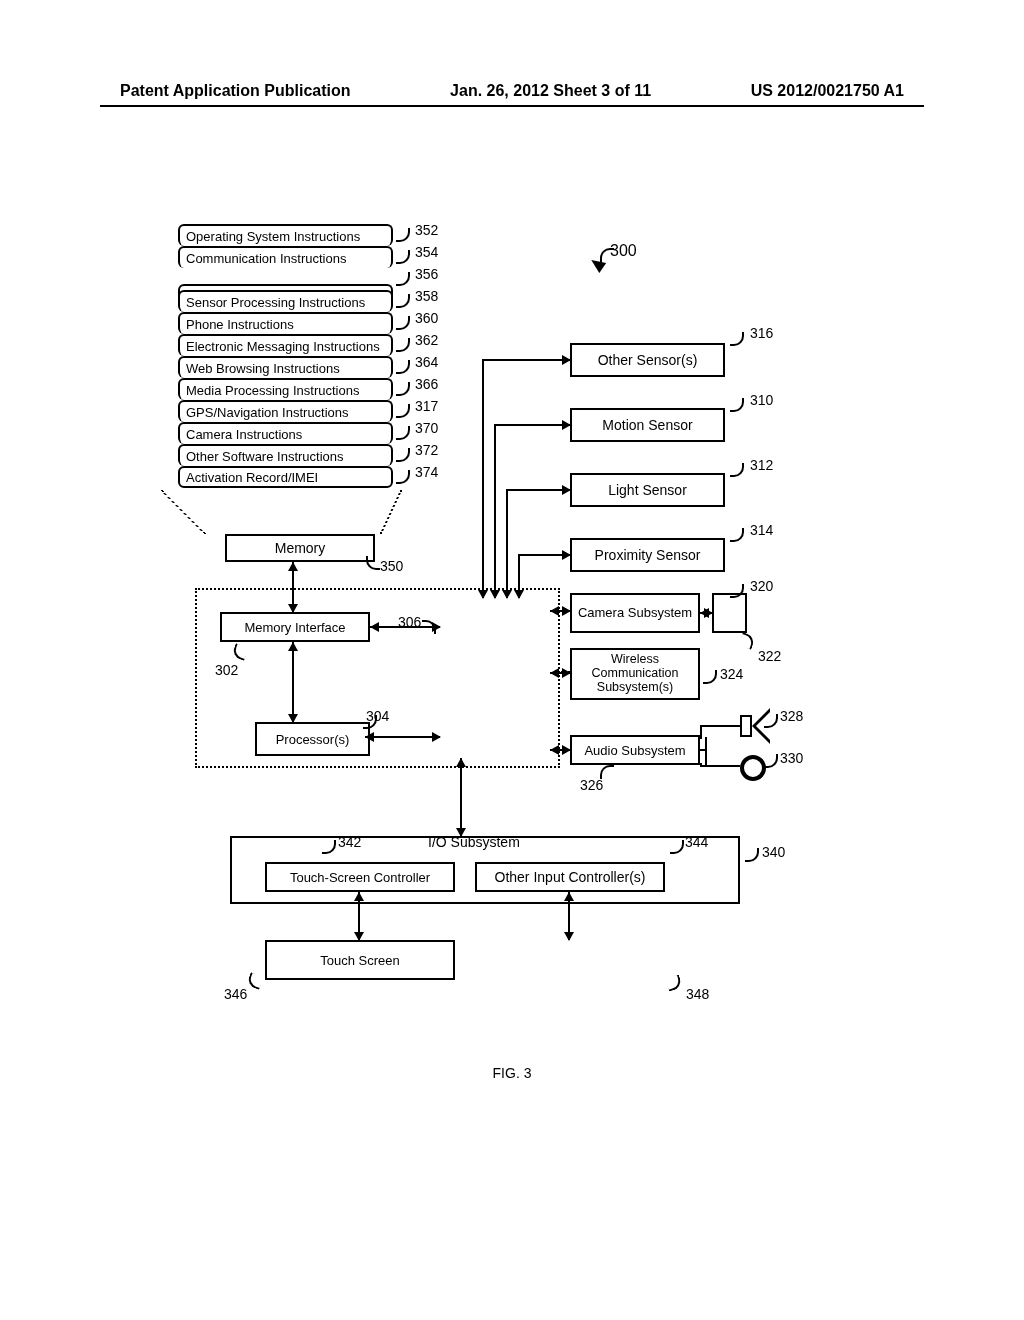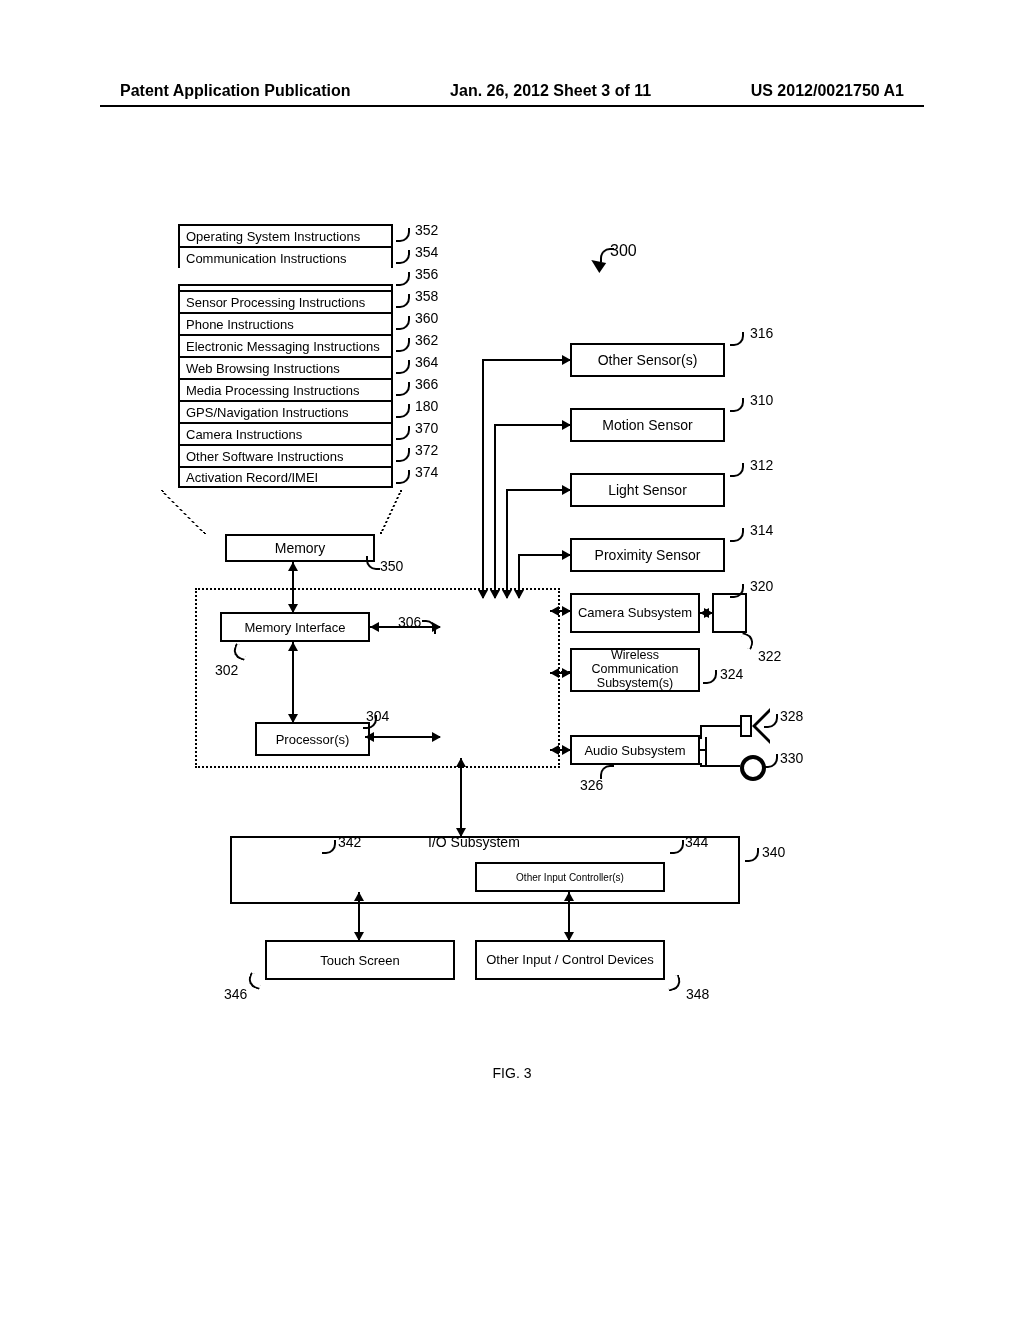--- a/index.html
+++ b/index.html
@@ -38,21 +38,21 @@
     }
     .box {
       position: absolute;
       border: 2px solid #000;
       background: #fff;
       font-size: 13px;
       display: flex;
       align-items: center;
       padding-left: 6px;
     }
-    .mem-row { height: 22px; width: 215px; left: 78px; border-bottom: none; }
+    .mem-row { height: 22px; width: 215px; left: 78px; border-bottom: none; border-radius: 6px; }
     .mem-last { border-bottom: 2px solid #000; }
     .ref-label { position: absolute; font-size: 14px; }
     .sensor-box { height: 34px; width: 155px; left: 470px; }
     .big-box { position: absolute; border: 2px solid #000; background: #fff; display: flex; align-items: center; justify-content: center; font-size: 14px; text-align: center; }
     .line { position: absolute; background: #000; }
     .vline { width: 2px; }
     .hline { height: 2px; }
     .arrow { position: absolute; width: 0; height: 0; }
     .arrow.up { border-left: 5px solid transparent; border-right: 5px solid transparent; border-bottom: 9px solid #000; }
     .arrow.down { border-left: 5px solid transparent; border-right: 5px solid transparent; border-top: 9px solid #000; }
@@ -146,21 +146,21 @@
     </div>
 
   <div class="ref-label" style="top:22px;left:315px">352</div>
   <div class="ref-label" style="top:44px;left:315px">354</div>
   <div class="ref-label" style="top:66px;left:315px">356</div>
   <div class="ref-label" style="top:88px;left:315px">358</div>
   <div class="ref-label" style="top:110px;left:315px">360</div>
   <div class="ref-label" style="top:132px;left:315px">362</div>
   <div class="ref-label" style="top:154px;left:315px">364</div>
   <div class="ref-label" style="top:176px;left:315px">366</div>
-  <div class="ref-label" style="top:198px;left:315px">180</div>
+  <div class="ref-label" style="top:198px;left:315px">317</div>
   <div class="ref-label" style="top:220px;left:315px">370</div>
   <div class="ref-label" style="top:242px;left:315px">372</div>
   <div class="ref-label" style="top:264px;left:315px">374</div>
 
   <div class="lead-tick" style="top:28px;left:296px"></div>
   <div class="lead-tick" style="top:50px;left:296px"></div>
   <div class="lead-tick" style="top:72px;left:296px"></div>
   <div class="lead-tick" style="top:94px;left:296px"></div>
   <div class="lead-tick" style="top:116px;left:296px"></div>
   <div class="lead-tick" style="top:138px;left:296px"></div>
@@ -210,21 +210,21 @@
 
   <div class="big-box" style="top:393px;left:470px;width:130px;height:40px;flex-direction:column;line-height:1.1;font-size:13px">
     <span>Camera Subsystem</span>
   </div>
   <div class="big-box" style="top:393px;left:612px;width:35px;height:40px"></div>
   <div class="ref-label" style="top:378px;left:650px">320</div>
   <div class="lead-tick" style="top:384px;left:630px"></div>
   <div class="ref-label" style="top:448px;left:658px">322</div>
   <div class="lead-tick" style="top:434px;left:640px;transform:rotate(-70deg)"></div>
 
-  <div class="big-box" style="top:448px;left:470px;width:130px;height:44px;flex-direction:column;line-height:1.1;font-size:12.5px">
+  <div class="big-box" style="top:448px;left:470px;width:130px;height:52px;flex-direction:column;line-height:1.1;font-size:12.5px">
     <span>Wireless Communication Subsystem(s)</span>
   </div>
   <div class="ref-label" style="top:466px;left:620px">324</div>
   <div class="lead-tick" style="top:470px;left:603px"></div>
 
   <div class="big-box" style="top:535px;left:470px;width:130px;height:30px;font-size:13px">
     <span>Audio Subsystem</span>
   </div>
   <div class="ref-label" style="top:577px;left:480px">326</div>
   <div class="lead-tick" style="top:565px;left:500px;transform:rotate(180deg)"></div>
@@ -255,38 +255,38 @@
 
   <div class="ref-label" style="top:414px;left:298px">306</div>
   <div class="lead-tick" style="top:420px;left:322px;transform:rotate(-90deg)"></div>
 
   <div class="big-box" style="top:636px;left:130px;width:510px;height:68px;align-items:flex-start;padding-top:4px;font-size:14px">
   </div>
   <div class="ref-label" style="top:634px;left:328px">I/O Subsystem</div>
   <div class="ref-label" style="top:644px;left:662px">340</div>
   <div class="lead-tick" style="top:648px;left:645px"></div>
 
+  <div class="big-box" style="top:662px;left:165px;width:190px;height:30px;font-size:13px">
+    <span>Touch-Screen Controller</span>
+  </div>
   <div class="ref-label" style="top:634px;left:238px">342</div>
   <div class="lead-tick" style="top:640px;left:222px"></div>
 
-  <div class="big-box" style="top:662px;left:375px;width:190px;height:30px;font-size:10px">
+  <div class="big-box" style="top:662px;left:375px;width:190px;height:30px;font-size:14px">
     <span>Other Input Controller(s)</span>
   </div>
   <div class="ref-label" style="top:634px;left:585px">344</div>
   <div class="lead-tick" style="top:640px;left:570px"></div>
 
   <div class="big-box" style="top:740px;left:165px;width:190px;height:40px;font-size:13px">
     <span>Touch Screen</span>
   </div>
   <div class="ref-label" style="top:786px;left:124px">346</div>
   <div class="lead-tick" style="top:774px;left:148px;transform:rotate(110deg)"></div>
 
-  <div class="big-box" style="top:740px;left:375px;width:190px;height:40px;font-size:13px;line-height:1.1">
-    <span>Other Input / Control Devices</span>
-  </div>
   <div class="ref-label" style="top:786px;left:586px">348</div>
   <div class="lead-tick" style="top:776px;left:567px;transform:rotate(-15deg)"></div>
 
   <div class="line vline" style="top:362px;left:192px;height:50px"></div>
   <div class="arrow up" style="top:362px;left:188px"></div>
   <div class="arrow down" style="top:404px;left:188px"></div>
 
   <div class="line vline" style="top:442px;left:192px;height:80px"></div>
   <div class="arrow up" style="top:442px;left:188px"></div>
   <div class="arrow down" style="top:514px;left:188px"></div>

